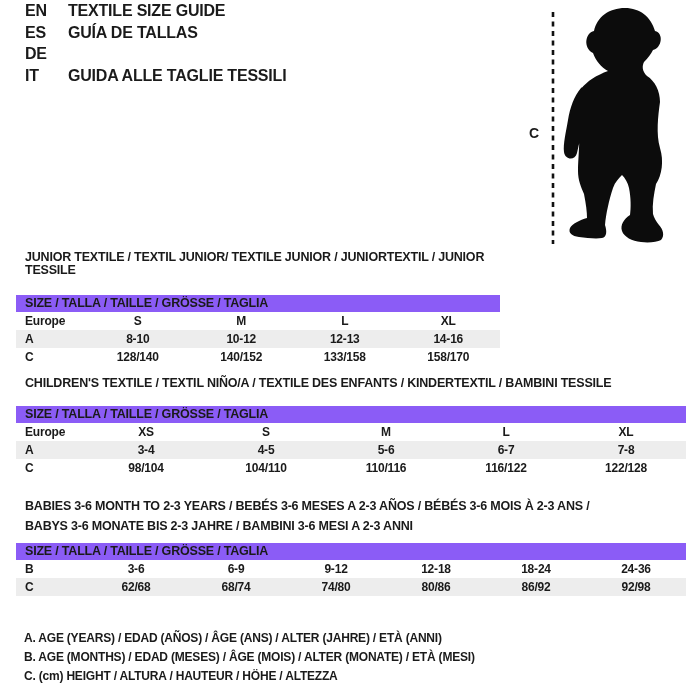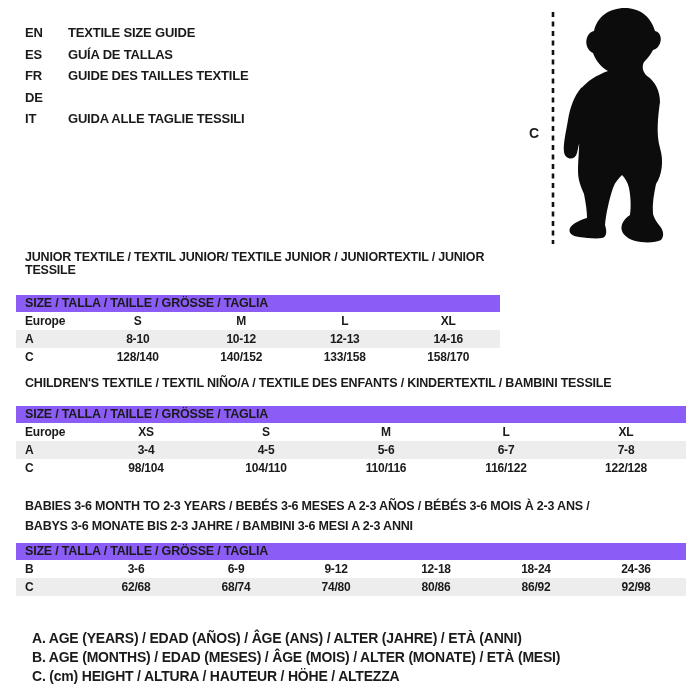--- a/index.html
+++ b/index.html
@@ -4,21 +4,21 @@
 <style>
   html,body{margin:0;padding:0;}
   body{
     width:700px;height:700px;position:relative;background:#ffffff;
     font-family:"Liberation Sans",sans-serif;color:#1a1a1a;
     font-weight:700;letter-spacing:-0.2px;overflow:hidden;
   }
   .abs{position:absolute;}
 
   
-  .langs{top:22px;left:25px;font-size:13px;line-height:21.5px;}
+  .langs{top:0;left:25px;font-size:16px;line-height:21.5px;}
   .lang-row{display:flex;}
   .lang-code{width:43px;}
 
   
   .figure{top:4px;left:547px;width:150px;height:242px;}
   .measure-label{top:125px;left:529px;font-size:14px;}
 
   
   .section{left:16px;width:670px;}
   .sec-narrow{width:484px;}
@@ -28,37 +28,33 @@
   .sec-title{margin:0 0 18px 9px;font-size:12.5px;line-height:13px;}
   .sec2 .sec-title{margin-bottom:16px;}
   .sec3 .sec-title{margin-bottom:7px;line-height:20px;}
   .thead{height:17px;line-height:17px;background:#8b5cf6;padding-left:9px;font-size:12.5px;}
   .trow{display:flex;height:18px;align-items:center;font-size:12px;}
   .trow.shaded{background:#ededed;}
   .tlabel{width:70px;padding-left:9px;box-sizing:border-box;}
   .tcell{flex:1;text-align:center;}
 
   
-  .footnotes{top:629px;left:32px;font-size:14px;line-height:19px;}
+  .footnotes{top:629px;left:24px;font-size:12px;line-height:19px;}
 </style>
 </head>
 <body>
 
 <div class="abs langs">
   <div class="lang-row">
     <span class="lang-code">EN</span>
     <span>TEXTILE SIZE GUIDE</span>
   </div>
   <div class="lang-row">
     <span class="lang-code">ES</span>
     <span>GUÍA DE TALLAS</span>
-  </div>
-  <div class="lang-row">
-    <span class="lang-code">FR</span>
-    <span>GUIDE DES TAILLES TEXTILE</span>
   </div>
   <div class="lang-row">
     <span class="lang-code">DE</span>
   </div>
   <div class="lang-row">
     <span class="lang-code">IT</span>
     <span>GUIDA ALLE TAGLIE TESSILI</span>
   </div>
 </div>
 

